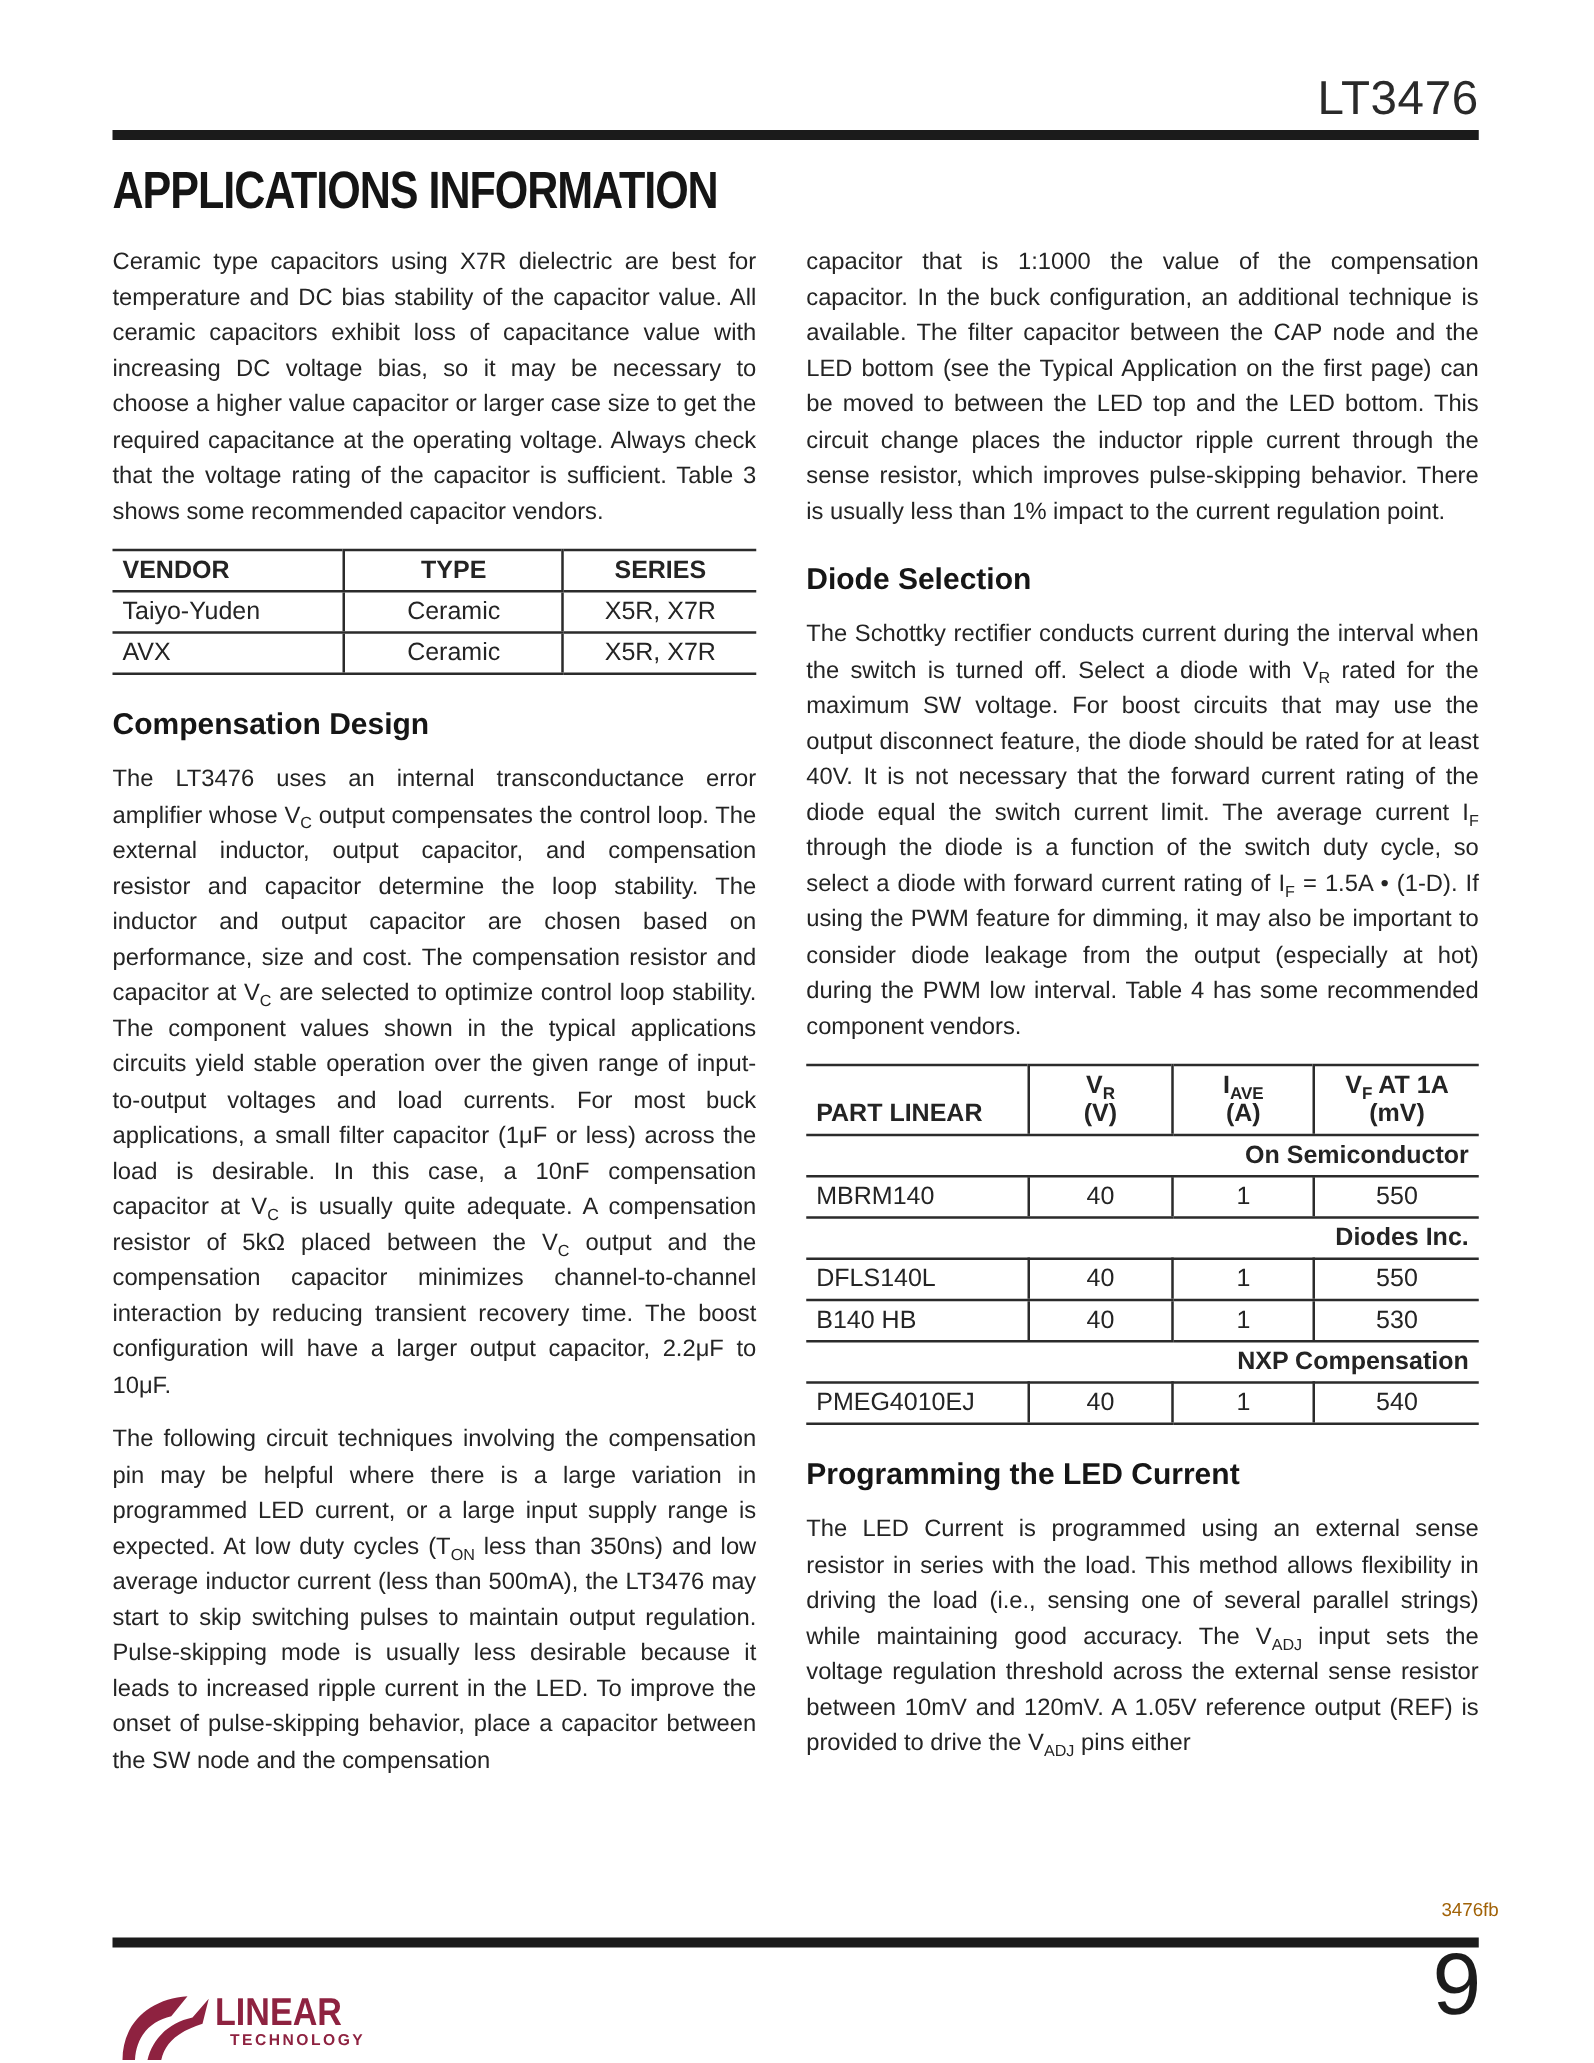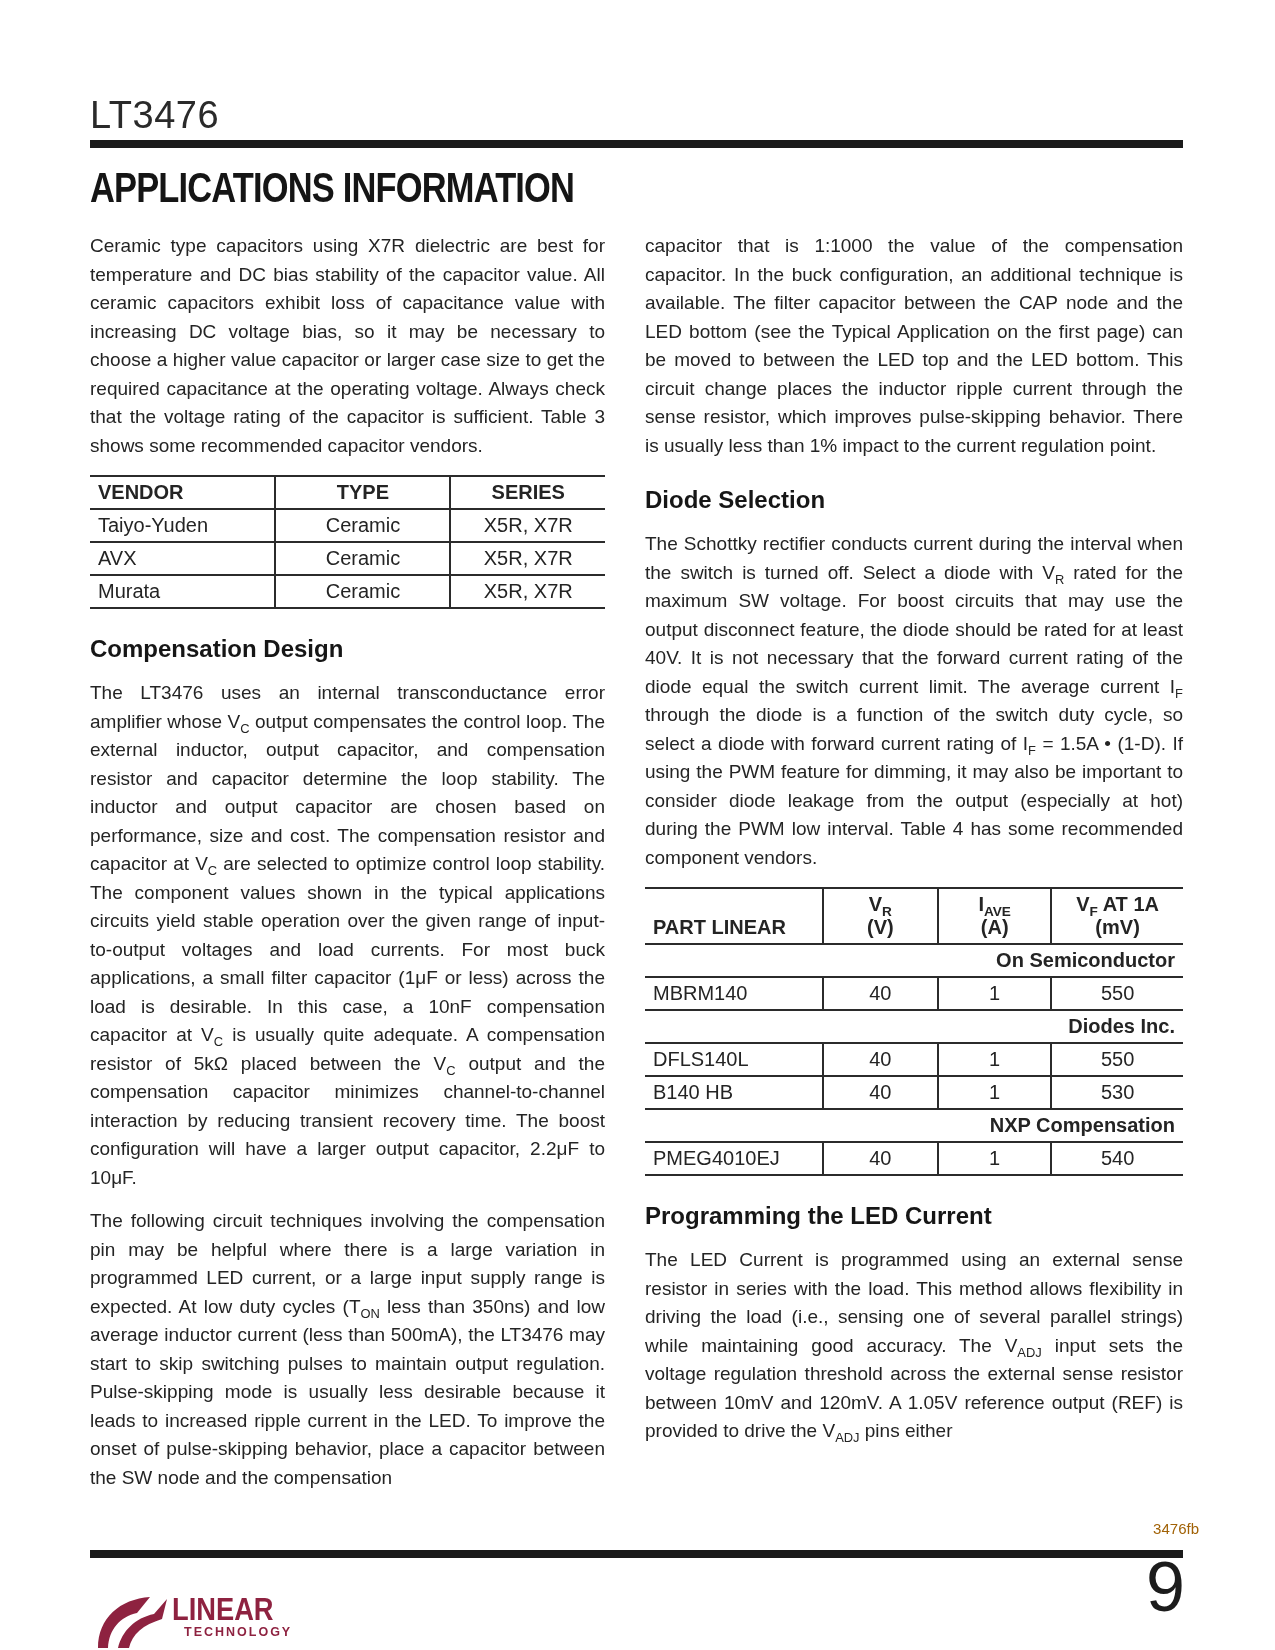--- a/index.html
+++ b/index.html
@@ -4,21 +4,21 @@
 <style>
   :root { --brand:#8E2240; --ink:#242424; --rule:#1b1b1b; }
   * { box-sizing:border-box; }
   html,body { margin:0; padding:0; background:#ffffff; }
   .page {
     position:relative; width:1275px; height:1650px; background:#fff;
     font-family:"Liberation Sans", sans-serif; color:var(--ink); overflow:hidden;
   }
   .content { position:absolute; left:90px; top:0; width:1093px; }
   .brand-header {
-    text-align:left; padding-top:96px; font-size:38px; font-weight:400;
+    text-align:right; padding-top:60px; font-size:38px; font-weight:400;
     letter-spacing:0.5px; color:#2a2a2a; line-height:1.0;
   }
   .top-rule { height:8px; background:var(--rule); margin-top:6px; }
   .app-info-title {
     font-size:42px; font-weight:bold; letter-spacing:-1px; color:#151515;
     transform:scaleX(0.82); transform-origin:left center; margin:16px 0 20px 0;
     white-space:nowrap;
   }
   .columns { display:flex; gap:40px; align-items:flex-start; }
   .col-left  { width:515px; }
@@ -83,25 +83,20 @@
               </tr>
             </thead>
             <tbody>
               <tr>
                 <td>Taiyo-Yuden</td>
                 <td>Ceramic</td>
                 <td>X5R, X7R</td>
               </tr>
               <tr>
                 <td>AVX</td>
-                <td>Ceramic</td>
-                <td>X5R, X7R</td>
-              </tr>
-              <tr>
-                <td>Murata</td>
                 <td>Ceramic</td>
                 <td>X5R, X7R</td>
               </tr>
             </tbody>
           </table>
 
         <div class="section-heading">Compensation Design</div>
         <p class="body-par">The LT3476 uses an internal transconductance error amplifier whose V<sub>C</sub> output compensates the control loop. The external inductor, output capacitor, and compensation resistor and capacitor determine the loop stability. The inductor and output capacitor are chosen based on performance, size and cost. The compensation resistor and capacitor at V<sub>C</sub> are selected to optimize control loop stability. The component values shown in the typical applications circuits yield stable operation over the given range of input-to-output voltages and load currents. For most buck applications, a small filter capacitor (1μF or less) across the load is desirable. In this case, a 10nF compensation capacitor at V<sub>C</sub> is usually quite adequate. A compensation resistor of 5kΩ placed between the V<sub>C</sub> output and the compensation capacitor minimizes channel-to-channel interaction by reducing transient recovery time. The boost configuration will have a larger output capacitor, 2.2μF to 10μF.</p>
         <p class="body-par">The following circuit techniques involving the compensation pin may be helpful where there is a large variation in programmed LED current, or a large input supply range is expected. At low duty cycles (T<sub>ON</sub> less than 350ns) and low average inductor current (less than 500mA), the LT3476 may start to skip switching pulses to maintain output regulation. Pulse-skipping mode is usually less desirable because it leads to increased ripple current in the LED. To improve the onset of pulse-skipping behavior, place a capacitor between the SW node and the compensation</p>
       </div>

